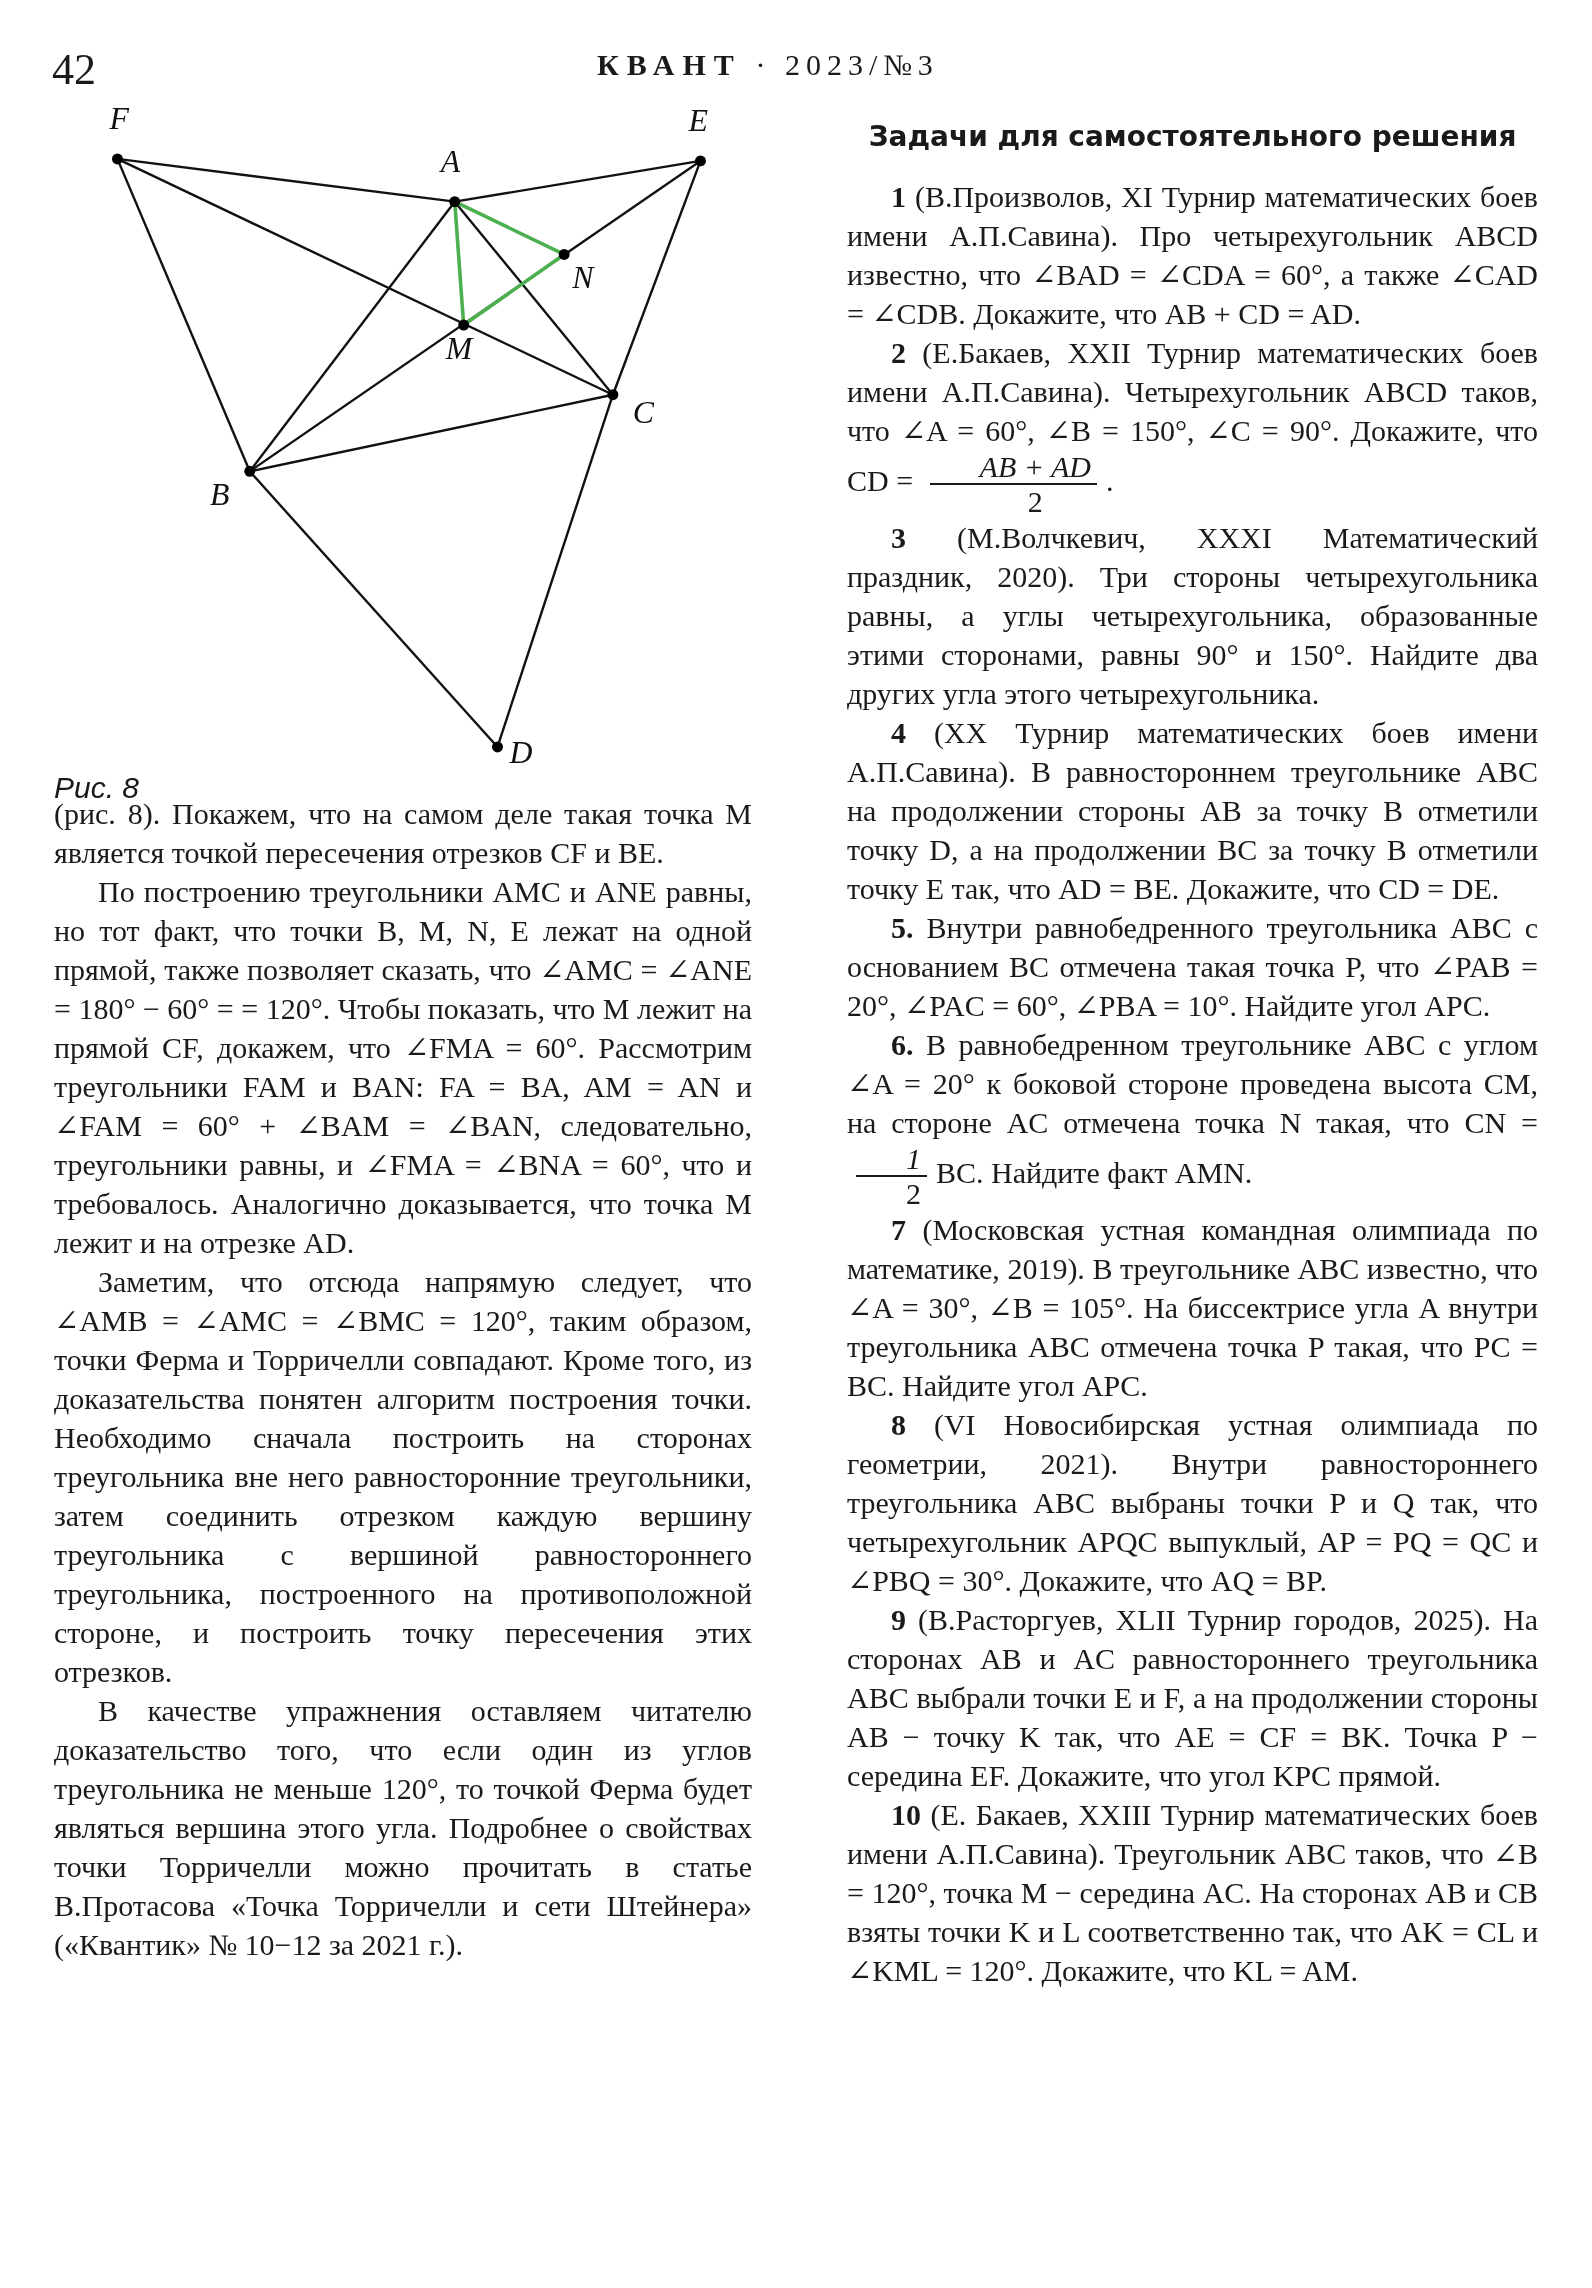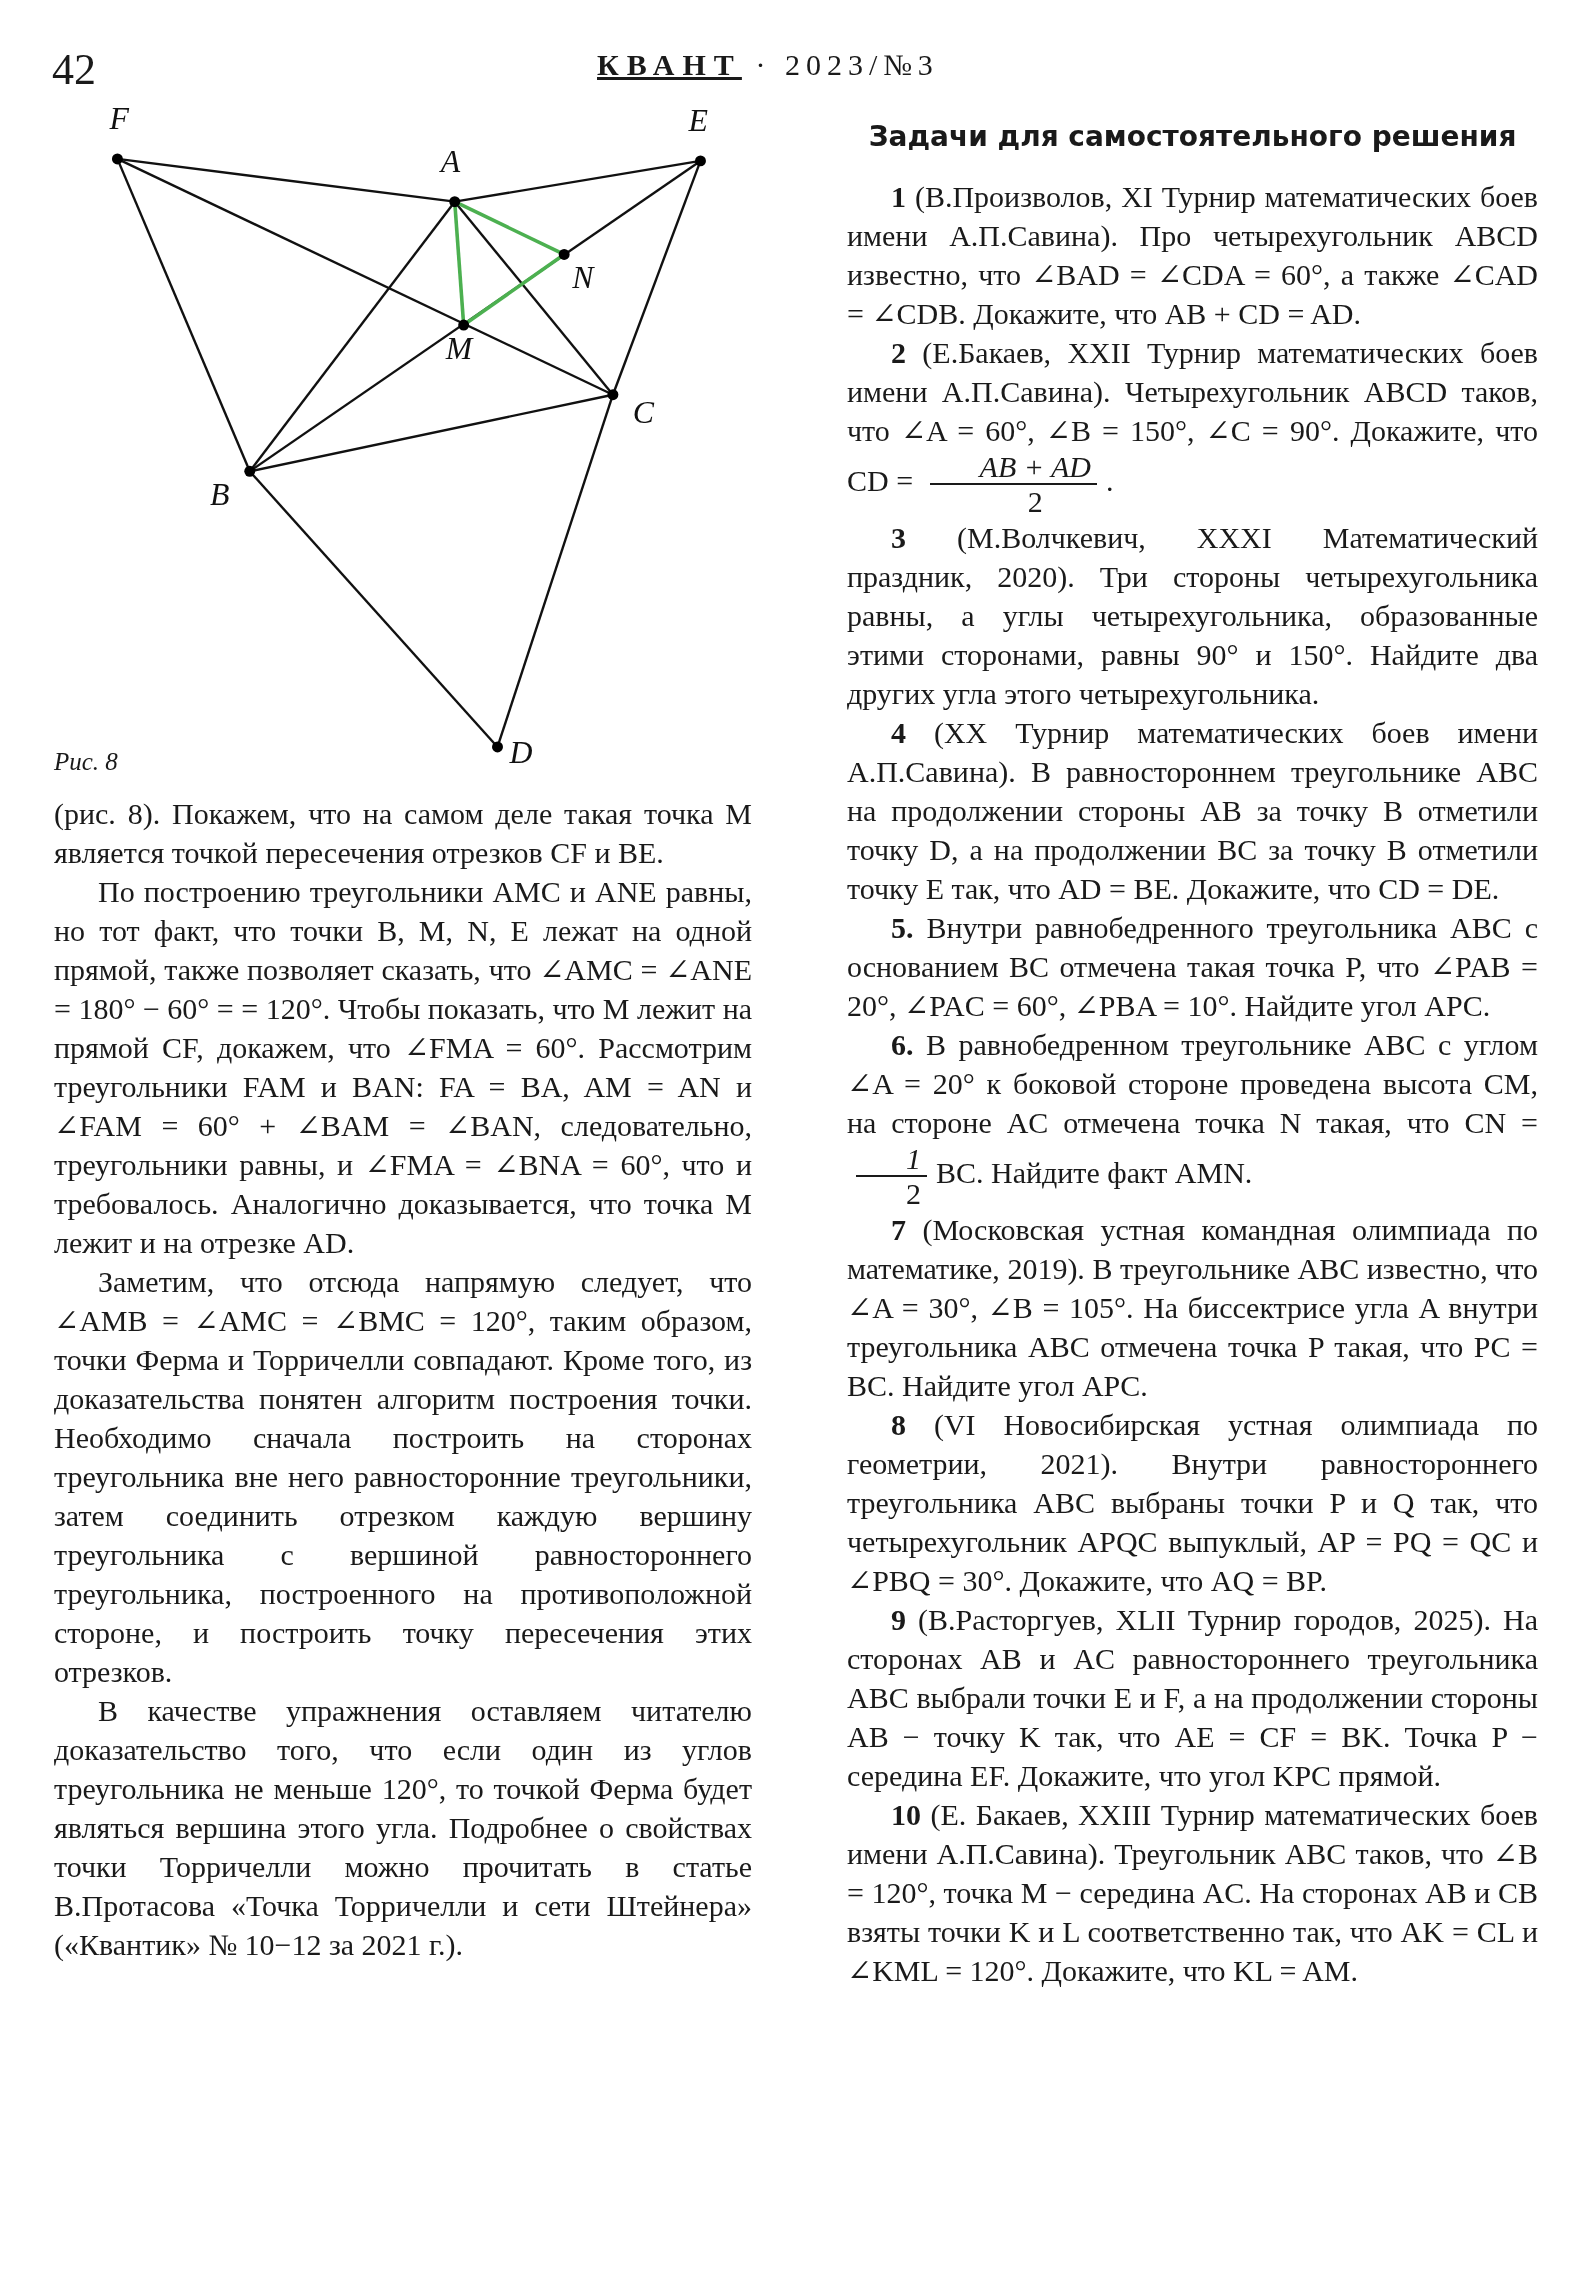--- a/index.html
+++ b/index.html
@@ -1,24 +1,24 @@
 <!DOCTYPE html>
 <html><head>
 <meta charset="utf-8">
 <style>
   html, body { margin: 0; padding: 0; background: #ffffff; }
   body { width: 1592px; height: 2289px; position: relative; overflow: hidden;
          font-family: "Liberation Serif", "DejaVu Serif", serif; color: #1a1a1a; }
   .header { position: absolute; top: 40px; left: 0; width: 1264px; height: 60px; }
   .page-num { position: absolute; left: 52px; top: 4px; font-size: 44px; font-family: "Liberation Serif", serif; }
   .journal { position: absolute; left: 597px; top: 8px; font-size: 30px; letter-spacing: 6px; }
-  .journal .name { font-weight: bold; letter-spacing: 8px; text-decoration: underline; }
+  .journal .name { font-weight: bold; letter-spacing: 8px; }
   .figure { position: absolute; left: 0; top: 100px; width: 796px; height: 677px; }
-  .fig-caption { position: absolute; left: 54px; top: 748px; font-size: 25px; font-style: italic;
-                 font-family: Liberation Serif, serif; font-weight: 300; }
+  .fig-caption { position: absolute; left: 54px; top: 771px; font-size: 30px; font-style: italic;
+                 font-family: Liberation Sans, sans-serif; font-weight: 300; }
   .col { position: absolute; font-size: 30px; line-height: 39px; text-align: justify; hyphens: manual; }
   .col-left { left: 54px; top: 794px; width: 698px; }
   .col-right { left: 847px; top: 117px; width: 691px; }
   .col p { margin: 0; }
   .indent { text-indent: 44px; }
   .sec-title { font-family: "DejaVu Sans", sans-serif; font-weight: bold; font-size: 28px;
                text-align: center; margin: 0 0 20px 0; line-height: 40px; }
   .num { font-weight: bold; }
   .frac { display: inline-block; vertical-align: middle; text-align: center; margin: 0 9px; line-height: 1.1; }
   .frac .top { display: block; border-bottom: 2px solid #1a1a1a; padding: 0 6px; font-style: italic; }

